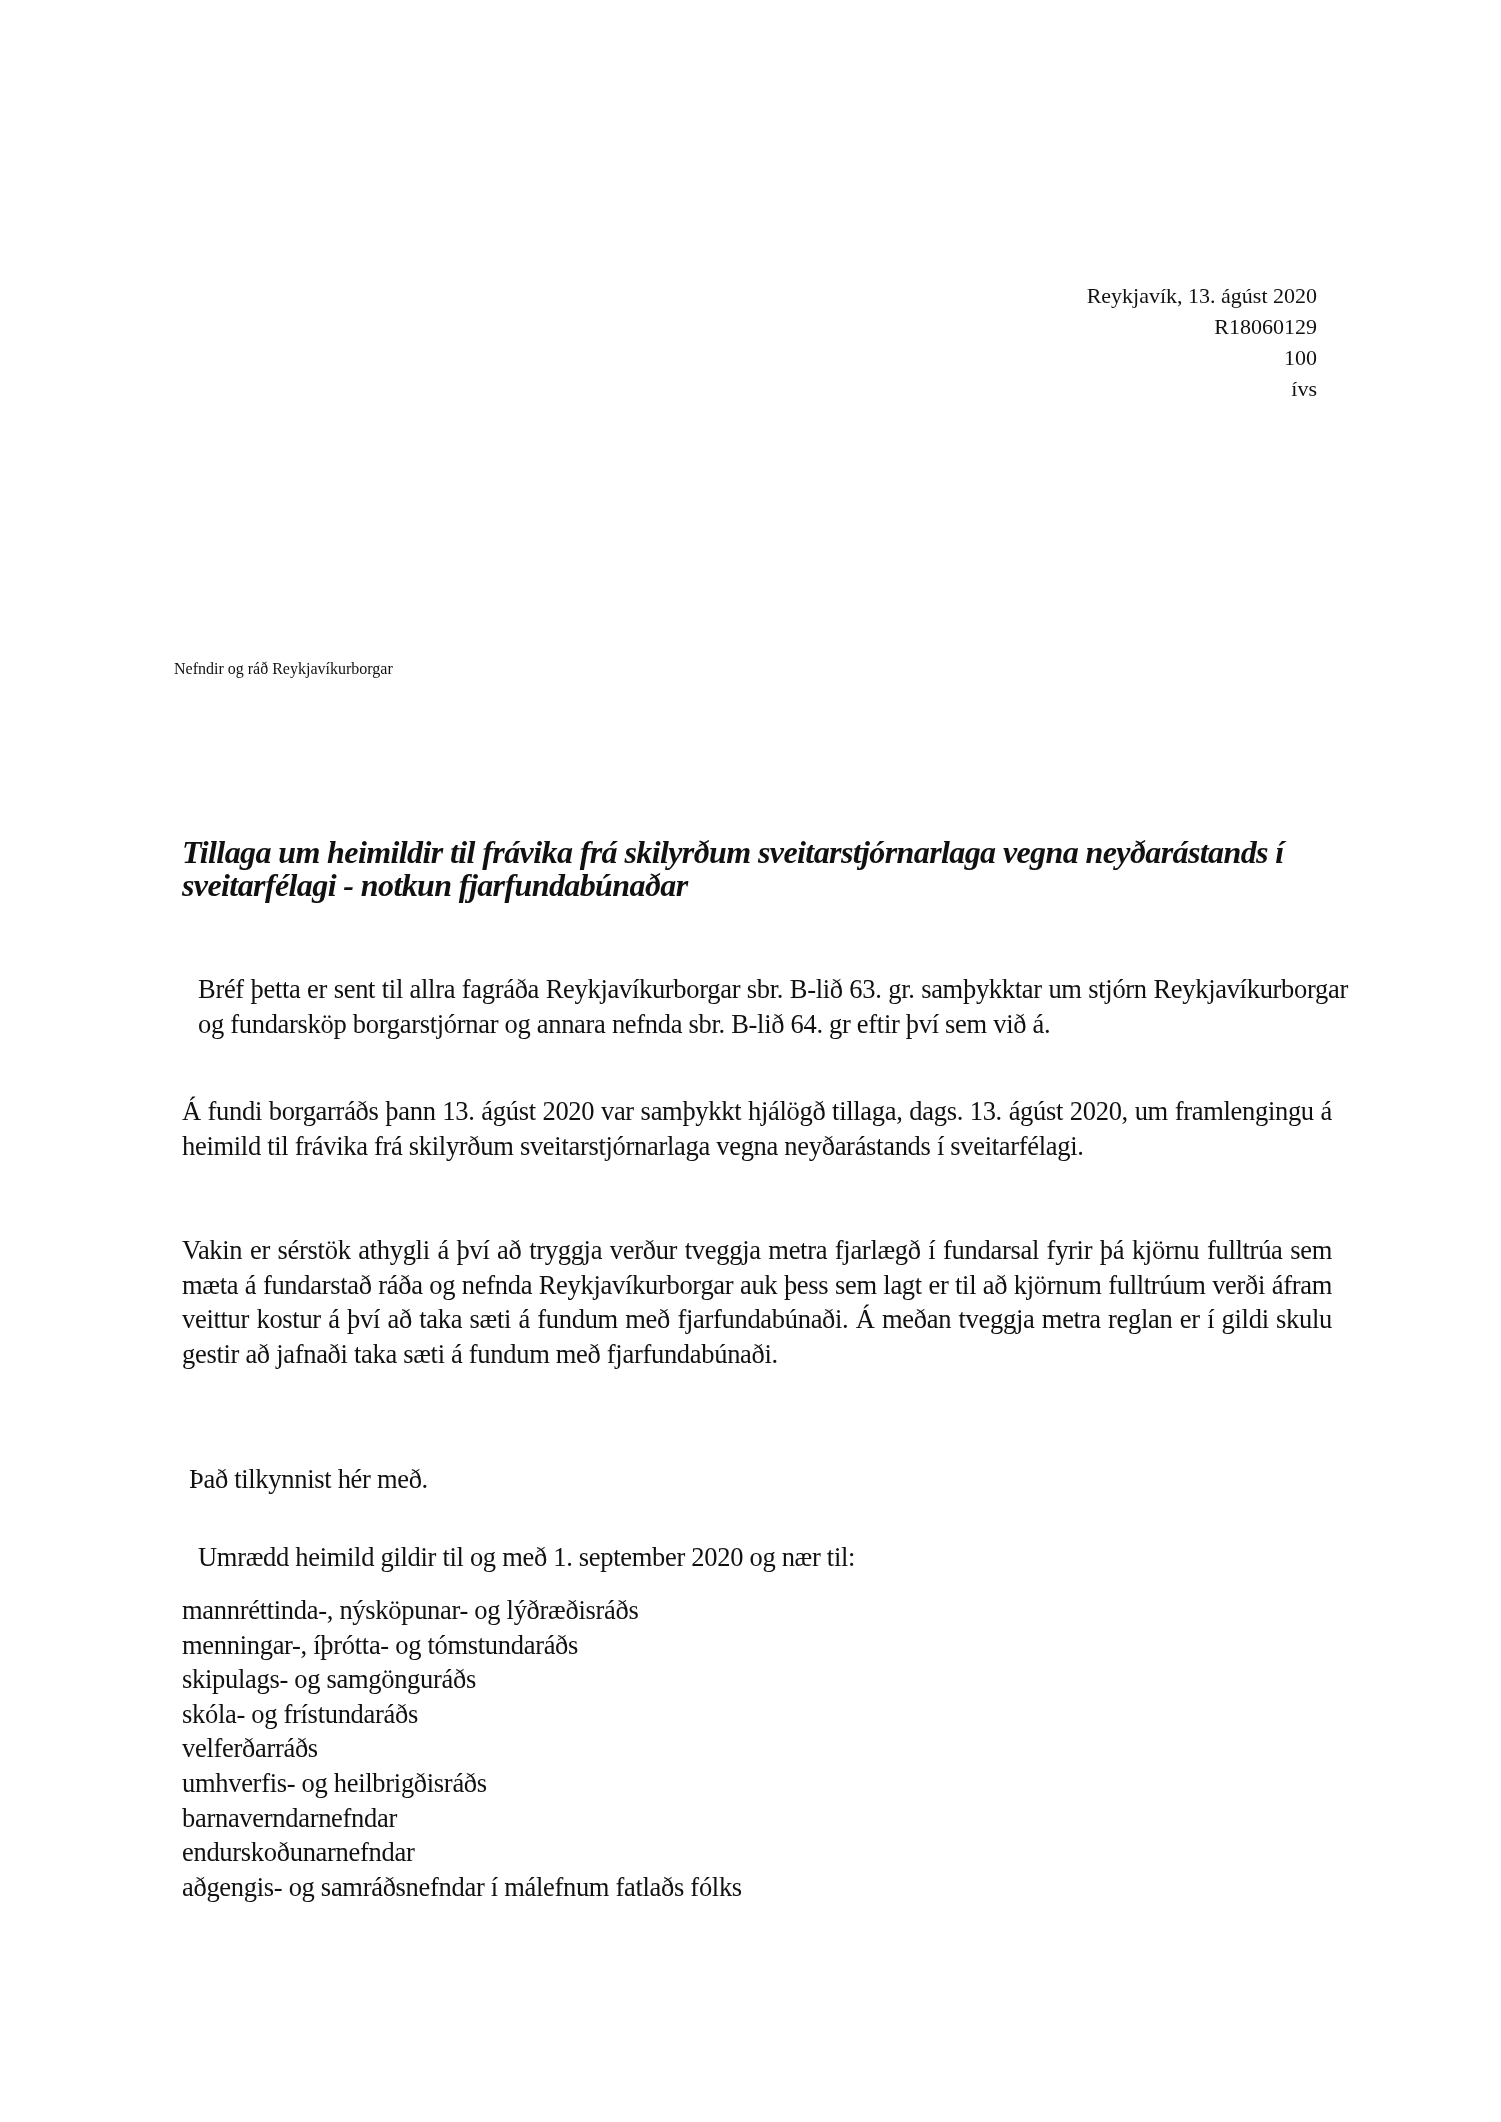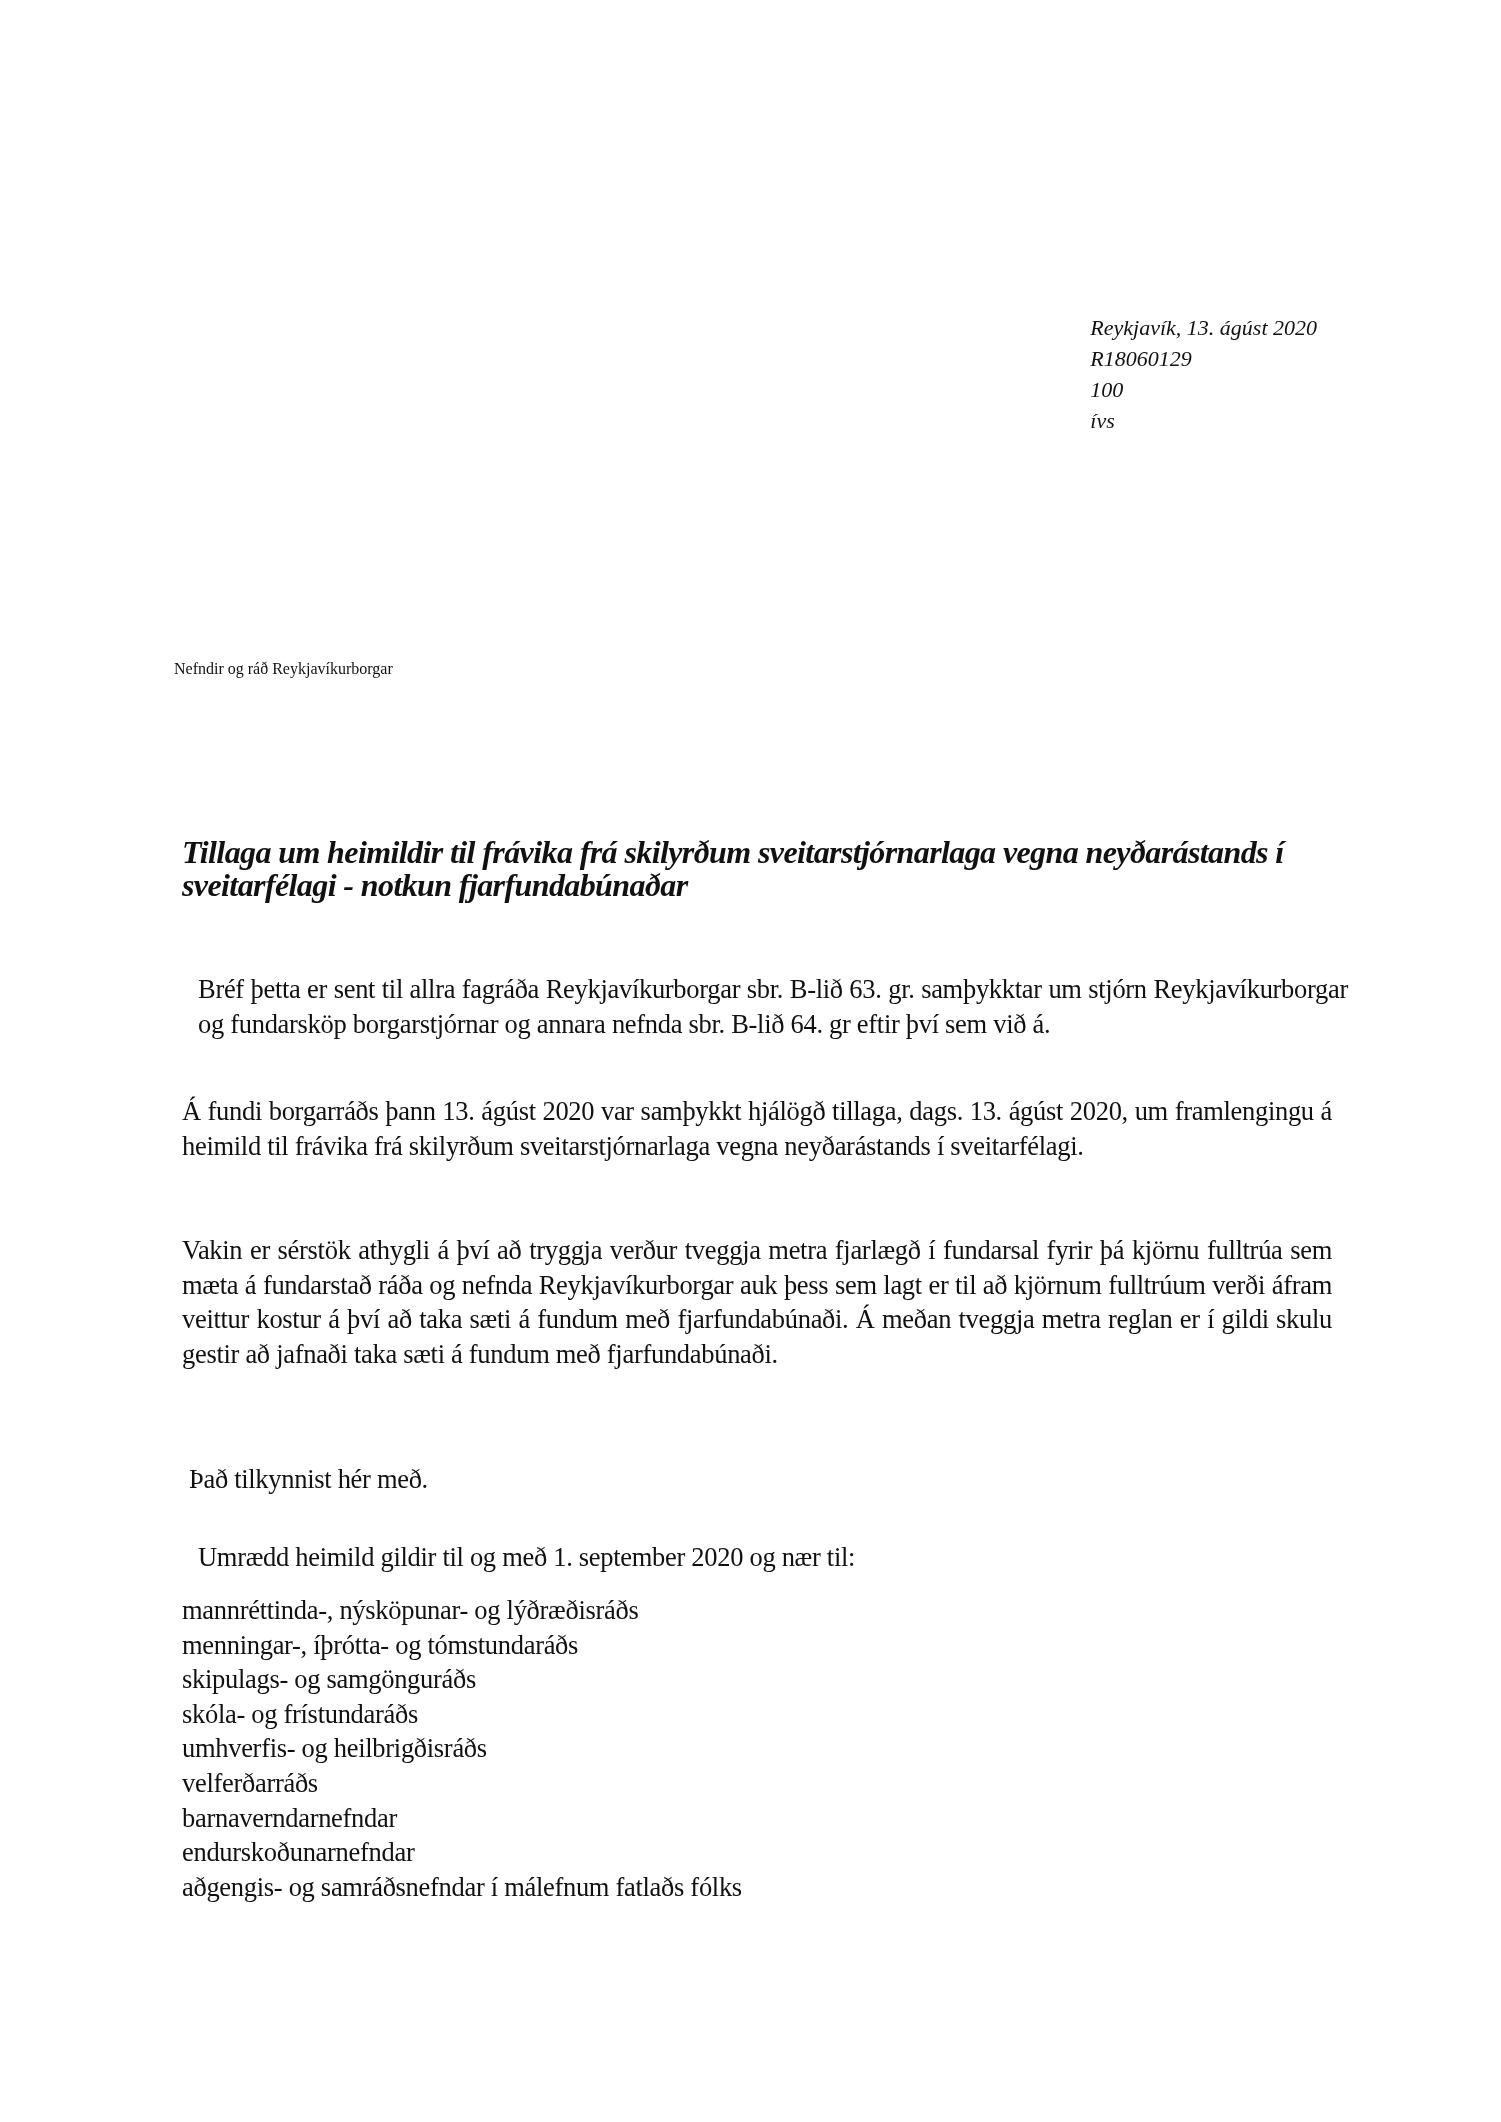--- a/index.html
+++ b/index.html
@@ -17,25 +17,25 @@
     }
     .page {
       position: absolute;
       left: 0; top: 0;
       width: 1501px;
       height: 2122px;
       background: #ffffff;
     }
     .header-block {
       position: absolute;
-      top: 312px;
+      top: 280px;
       right: 184px;
+      text-align: right;
       font-size: 22px;
       line-height: 31px;
-      font-style: italic;
     }
     .header-block div { white-space: nowrap; }
     .recipient {
       position: absolute;
       left: 174px;
       top: 652px;
       font-size: 16px;
       line-height: 34px;
       white-space: nowrap;
     }
@@ -97,20 +97,20 @@
   <p class="body-text p2" style="margin:0">Á fundi borgarráðs þann 13. ágúst 2020 var samþykkt hjálögð tillaga, dags. 13. ágúst 2020, um framlengingu á heimild til frávika frá skilyrðum sveitarstjórnarlaga vegna neyðarástands í sveitarfélagi.</p>
   <p class="body-text p3" style="margin:0">Vakin er sérstök athygli á því að tryggja verður tveggja metra fjarlægð í fundarsal fyrir þá kjörnu fulltrúa sem mæta á fundarstað ráða og nefnda Reykjavíkurborgar auk þess sem lagt er til að kjörnum fulltrúum verði áfram veittur kostur á því að taka sæti á fundum með fjarfundabúnaði. Á meðan tveggja metra reglan er í gildi skulu gestir að jafnaði taka sæti á fundum með fjarfundabúnaði.</p>
   <p class="body-text p4" style="margin:7px">Það tilkynnist hér með.</p>
   <p class="body-text p5" style="margin:16px">Umrædd heimild gildir til og með 1. september 2020 og nær til:</p>
 
   <ul class="committee-list">
     <li>mannréttinda-, nýsköpunar- og lýðræðisráðs</li>
     <li>menningar-, íþrótta- og tómstundaráðs</li>
     <li>skipulags- og samgönguráðs</li>
     <li>skóla- og frístundaráðs</li>
+    <li>velferðarráðs</li>
     <li>umhverfis- og heilbrigðisráðs</li>
-    <li>velferðarráðs</li>
     <li>barnaverndarnefndar</li>
     <li>endurskoðunarnefndar</li>
     <li>aðgengis- og samráðsnefndar í málefnum fatlaðs fólks</li>
   </ul>
 
 </div>
 
 </body></html>

